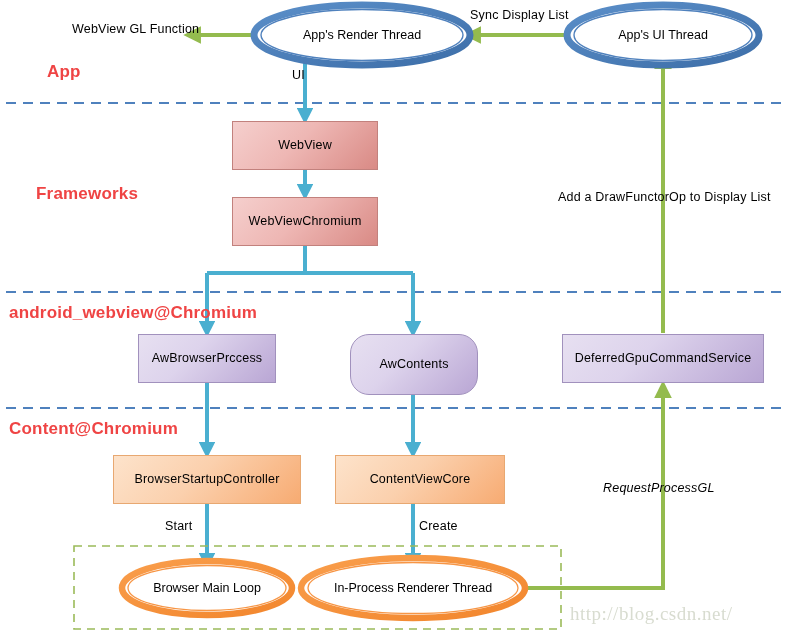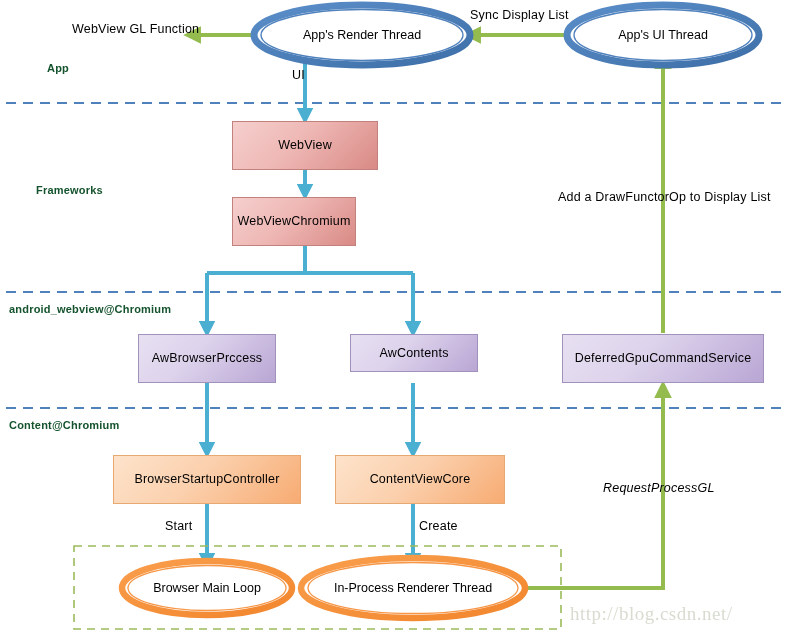--- a/index.html
+++ b/index.html
@@ -64,22 +64,22 @@
   }
   .edge-label {
     position: absolute;
     color: #000000;
     font-size: 12.5px;
     white-space: nowrap;
     letter-spacing: 0.2px;
   }
   .tier-label {
     position: absolute;
-    color: #14532d;
-    font-size: 11px;
+    color: #ef4444;
+    font-size: 17px;
     font-weight: bold;
     white-space: nowrap;
     letter-spacing: 0.2px;
   }
   .watermark {
     position: absolute;
     color: #d8dcd0;
     font-family: "Liberation Serif", serif;
     font-size: 19px;
     white-space: nowrap;
@@ -176,25 +176,25 @@
   <div class="ellipse-label" style="left:254px; top:20px; width:216px; height:30px;">App's Render Thread</div>
 
   <div class="ellipse-label" style="left:567px; top:20px; width:192px; height:30px;">App's UI Thread</div>
 
   <div class="ellipse-label" style="left:122px; top:577px; width:170px; height:22px;">Browser Main Loop</div>
 
   <div class="ellipse-label" style="left:301px; top:577px; width:224px; height:22px;">In-Process Renderer Thread</div>
 
   <div class="node box box-pink" style="left:232px; top:121px; width:146px; height:49px;">WebView</div>
 
-  <div class="node box box-pink" style="left:232px; top:197px; width:124px; height:49px;">WebViewChromium</div>
+  <div class="node box box-pink" style="left:232px; top:197px; width:146px; height:49px;">WebViewChromium</div>
 
   <div class="node box box-purple" style="left:138px; top:334px; width:138px; height:49px;">AwBrowserPrccess</div>
 
-  <div class="node box box-purple" style="left:350px; top:334px; width:128px; height:38px;">AwContents</div>
+  <div class="node box box-purple" style="left:350px; top:334px; width:128px; height:61px;border-radius:19px;">AwContents</div>
 
   <div class="node box box-purple" style="left:562px; top:334px; width:202px; height:49px;">DeferredGpuCommandService</div>
 
   <div class="node box box-orange" style="left:113px; top:455px; width:188px; height:49px;">BrowserStartupController</div>
 
   <div class="node box box-orange" style="left:335px; top:455px; width:170px; height:49px;">ContentViewCore</div>
 
   <div class="tier-label" style="left:47px; top:62px;">App</div>
 
   <div class="tier-label" style="left:36px; top:184px;">Frameworks</div>

